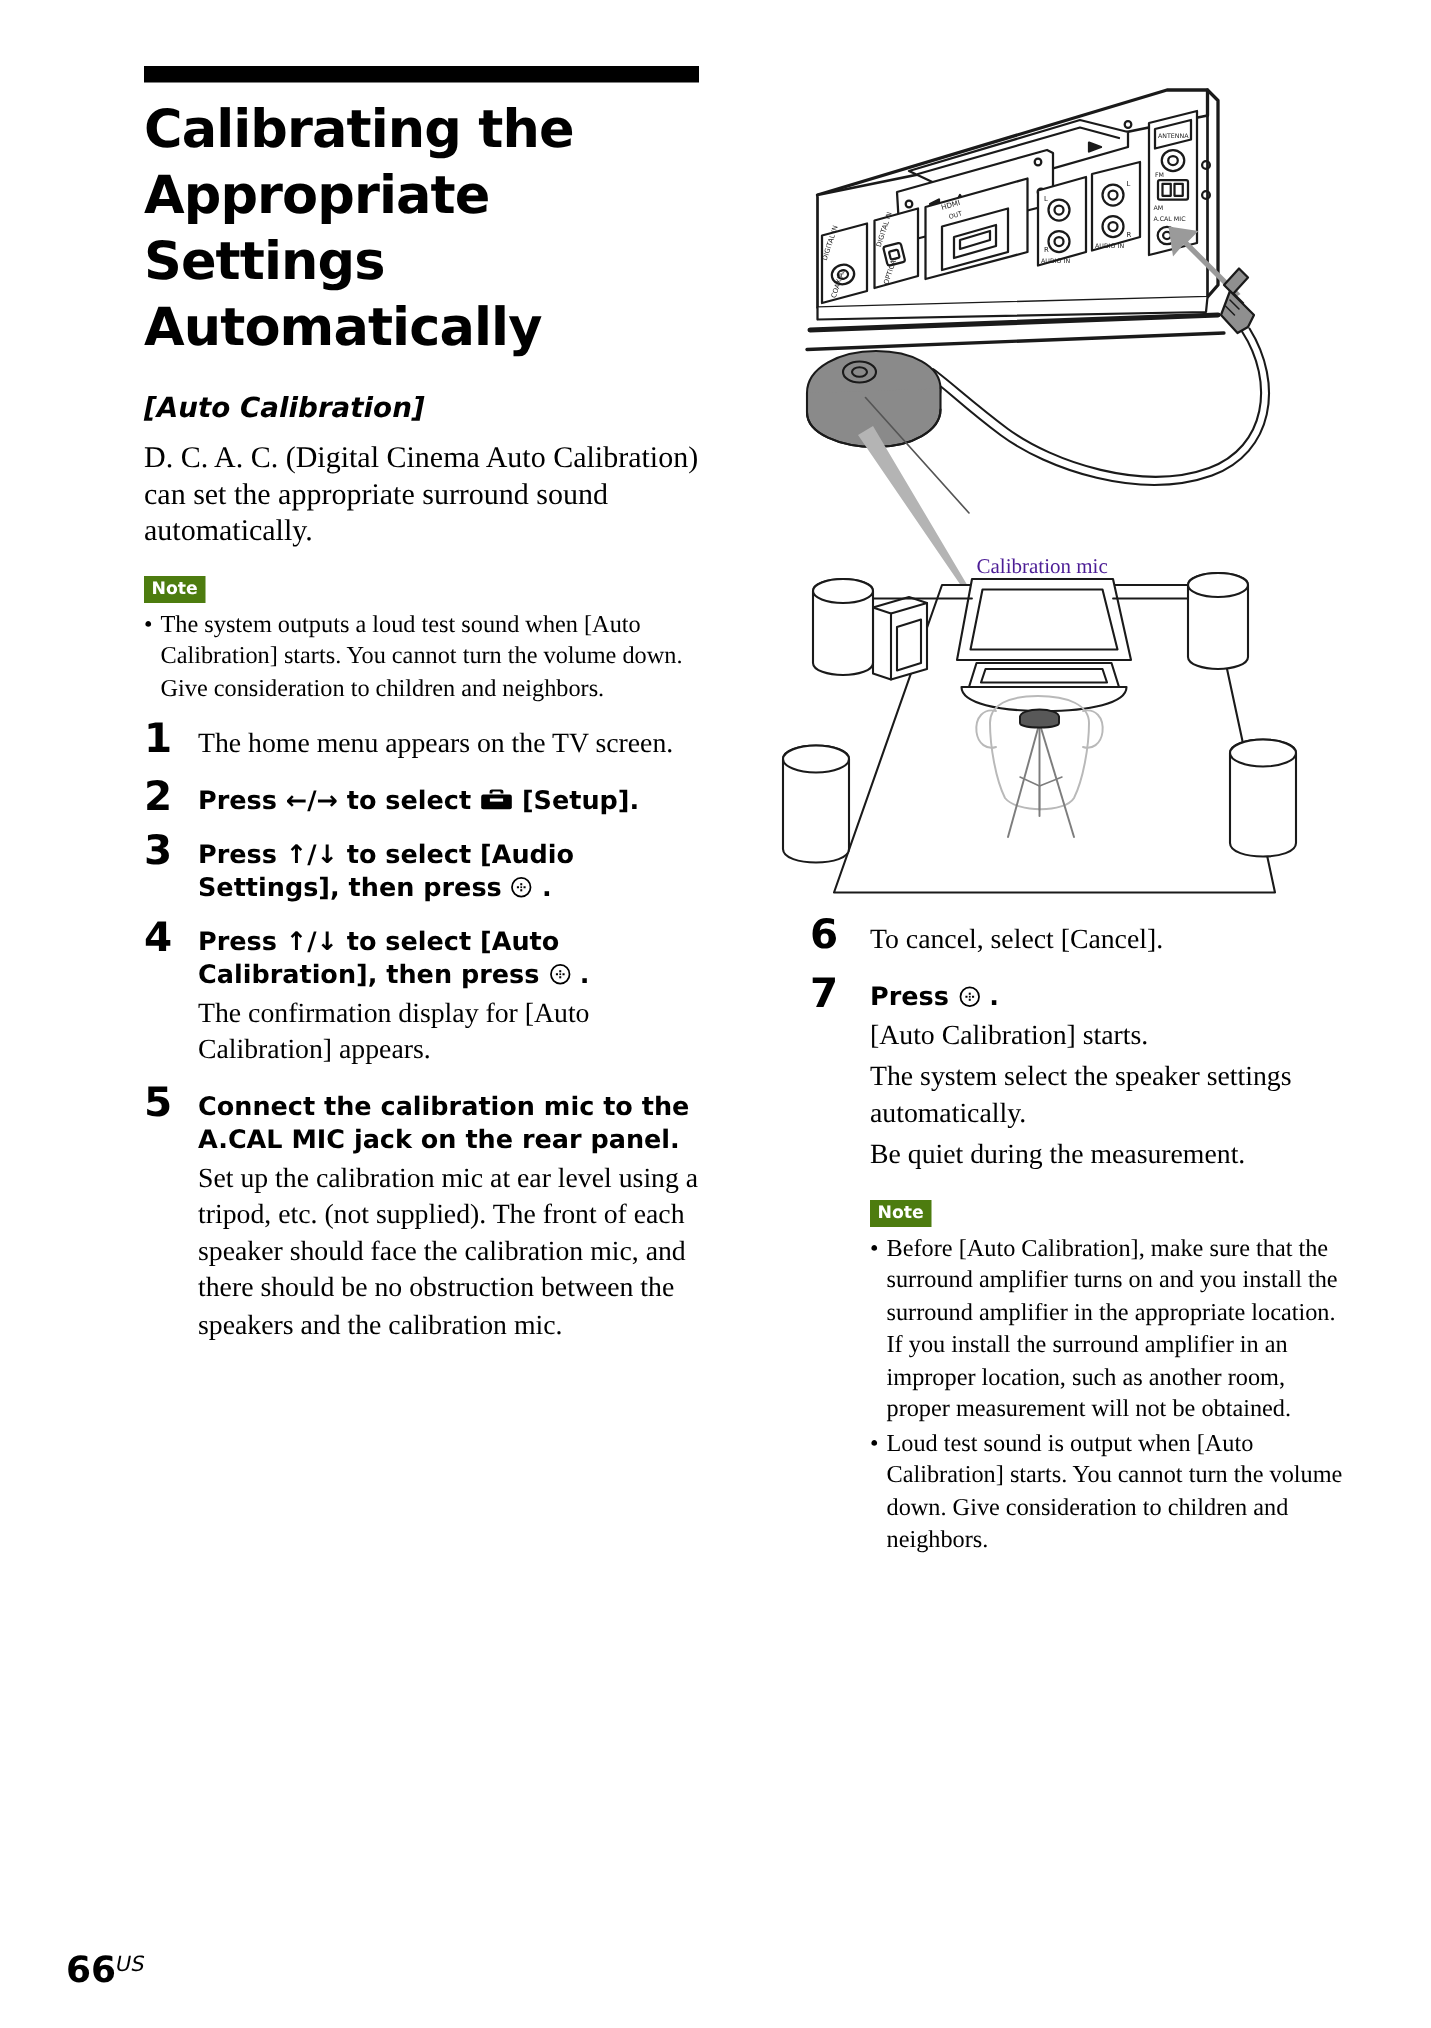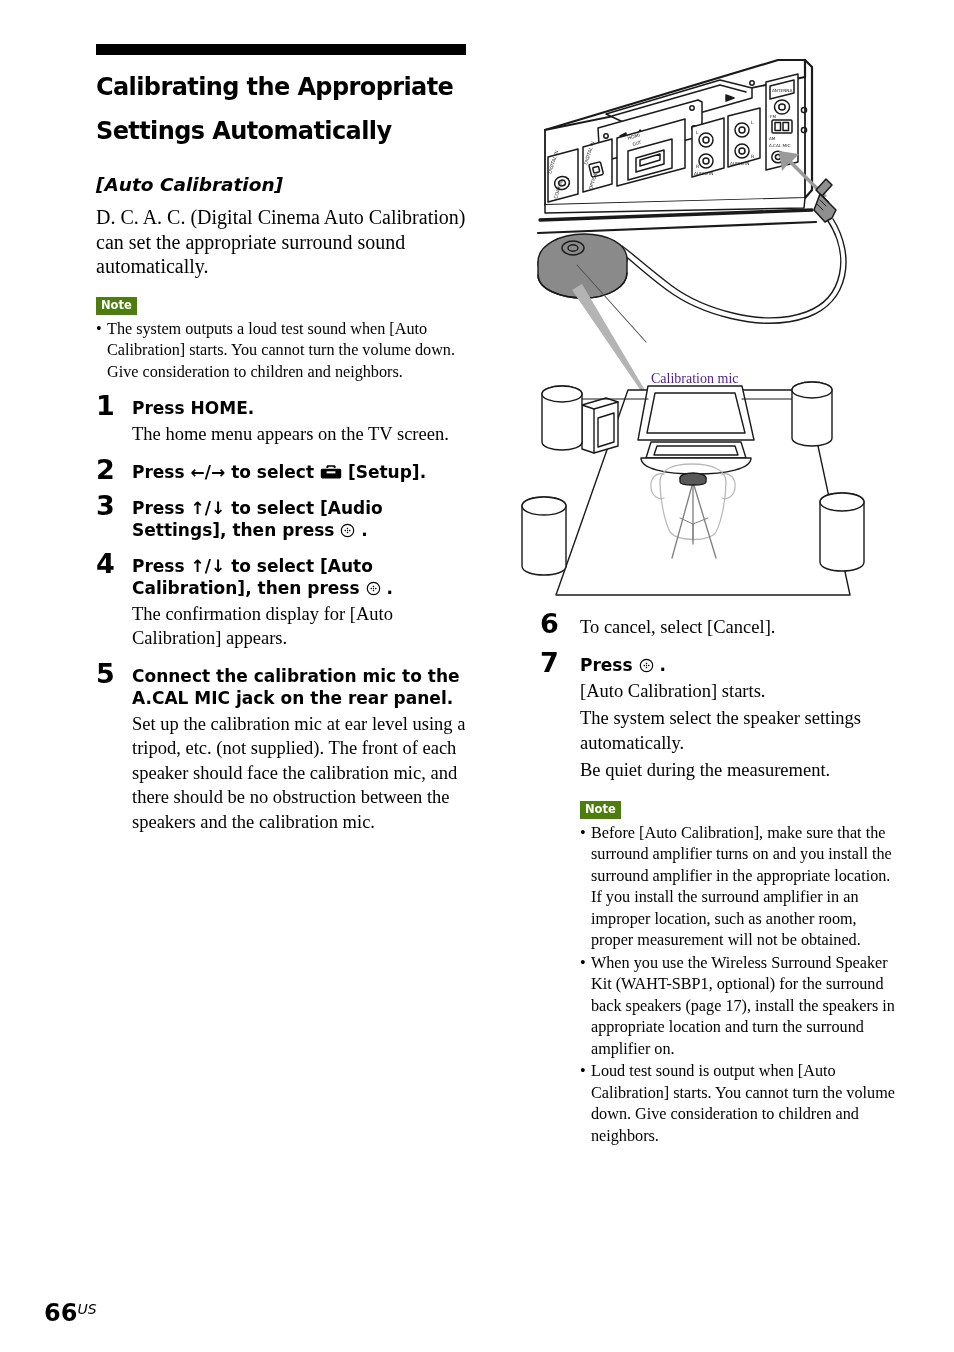--- a/index.html
+++ b/index.html
@@ -34,21 +34,21 @@
   .title-rule {
     width: 370px;
     height: 11px;
     background: #000;
     margin: 0 0 10px 0;
   }
 
   #chapter-title {
     font-family: "DejaVu Sans", sans-serif;
     font-weight: bold;
-    font-size: 24px;
+    font-size: 35px;
     line-height: 44px;
     letter-spacing: -0.6px;
     margin: 0 0 20px 0;
     -webkit-font-smoothing: none;
   }
 
   #section-subtitle {
     font-family: "DejaVu Sans", sans-serif;
     font-weight: bold;
     font-style: italic;
@@ -205,21 +205,20 @@
 
     <div class="note-block">
       <span class="note-badge">Note</span>
       <ul class="note-list">
         <li>The system outputs a loud test sound when [Auto Calibration] starts. You cannot turn the volume down. Give consideration to children and neighbors.</li>
       </ul>
     </div>
 
     <div class="step">
       <div class="step-num">1</div>
-      <p class="step-head"><span>Press HOME.</span></p>
       <p class="step-body">The home menu appears on the TV screen.</p>
     </div>
 
     <div class="step">
       <div class="step-num">2</div>
       <p class="step-head"><span>Press ←/→ to select </span><span class="ico ico-setup"><svg viewBox="0 0 22 16" width="22" height="16" aria-hidden="true">
               <path d="M8 1.3h6c1 0 1.6 .6 1.6 1.5v1.2h-1.9V3.2c0-.3-.2-.5-.5-.5H8.8c-.3 0-.5 .2-.5 .5v.8H6.4V2.8C6.4 1.9 7 1.3 8 1.3z" fill="#000"></path>
               <rect x="0.8" y="4.7" width="20.4" height="9.8" rx="1.4" fill="#000"></rect>
               <rect x="6.6" y="7.3" width="8.8" height="2.1" fill="#fff"></rect>
             </svg></span><span> [Setup].</span></p>
@@ -457,21 +456,20 @@
               <rect x="7.4" y="7.4" width="1.2" height="1.2" fill="#000"></rect>
             </svg></span><span> .</span></p>
       <p class="step-body">[Auto Calibration] starts.</p>
       <p class="step-body">The system select the speaker settings automatically.</p>
       <p class="step-body">Be quiet during the measurement.</p>
 
       <div class="note-block">
         <span class="note-badge">Note</span>
         <ul class="note-list">
           <li>Before [Auto Calibration], make sure that the surround amplifier turns on and you install the surround amplifier in the appropriate location. If you install the surround amplifier in an improper location, such as another room, proper measurement will not be obtained.</li>
-          <li>When you use the Wireless Surround Speaker Kit (WAHT-SBP1, optional) for the surround back speakers (page 17), install the speakers in appropriate location and turn the surround amplifier on.</li>
           <li>Loud test sound is output when [Auto Calibration] starts. You cannot turn the volume down. Give consideration to children and neighbors.</li>
         </ul>
       </div>
     </div>
 
   </div>
 
   <div id="footer">
     <span id="page-number">66</span><span id="page-number-suffix">US</span>
   </div>

